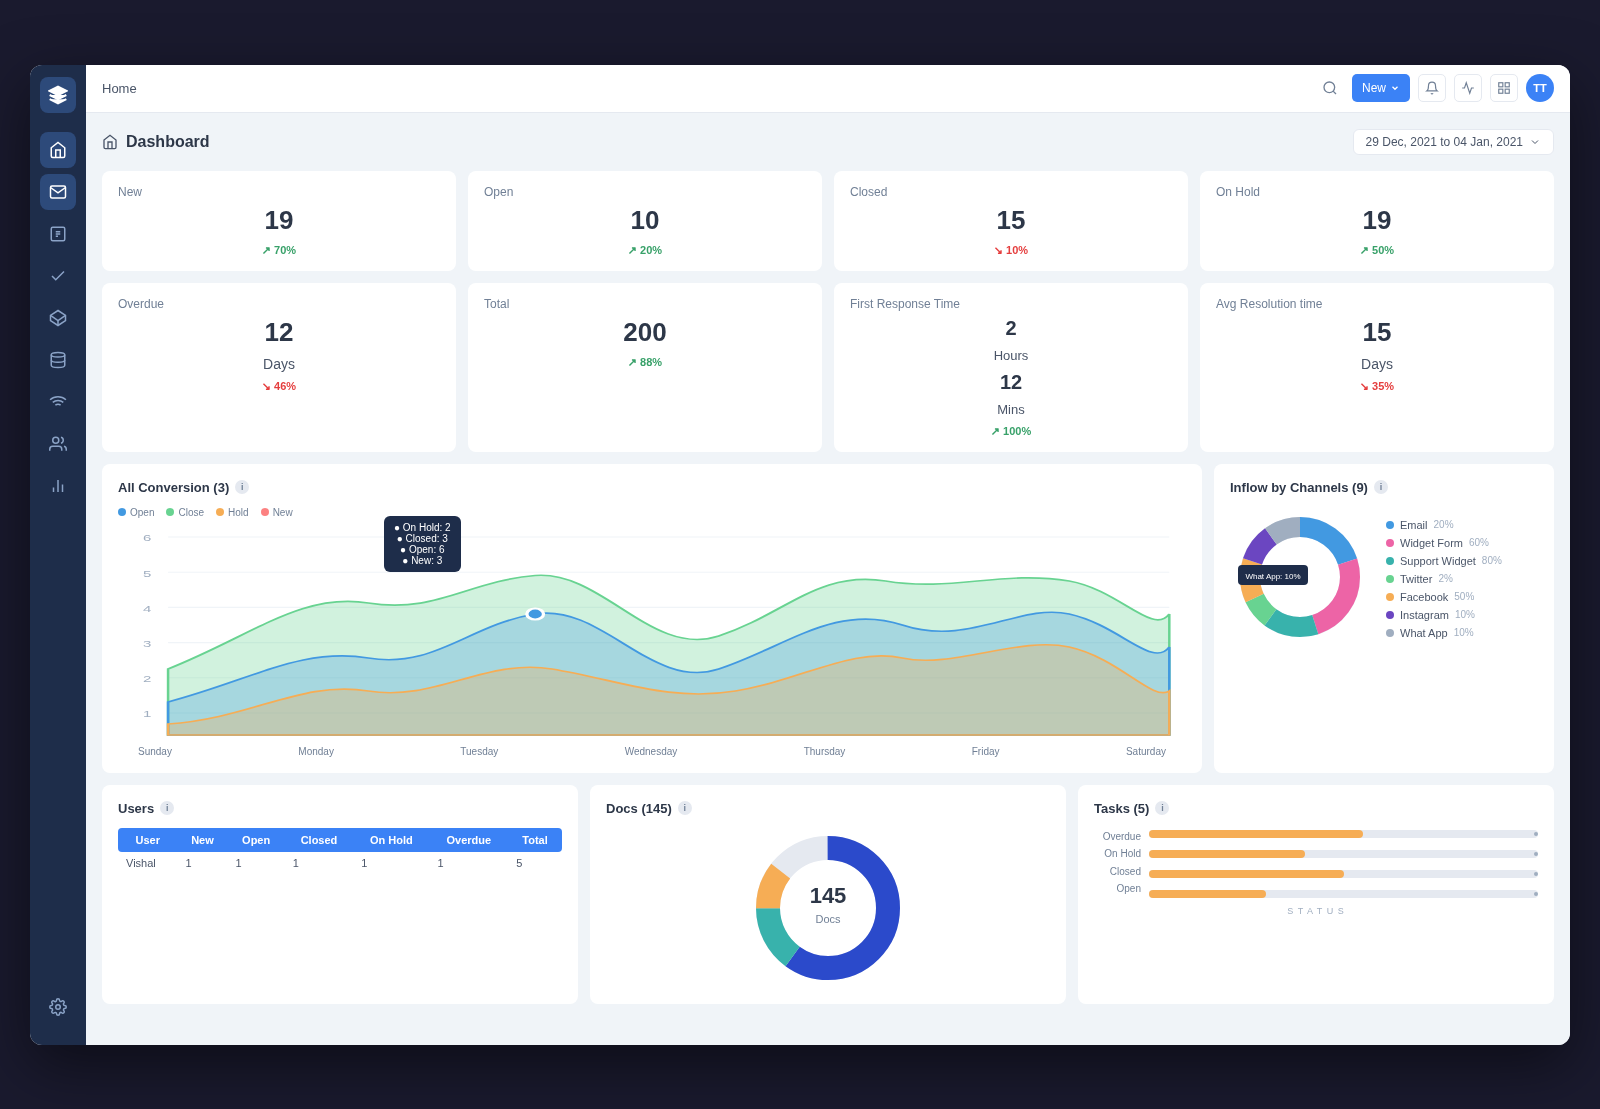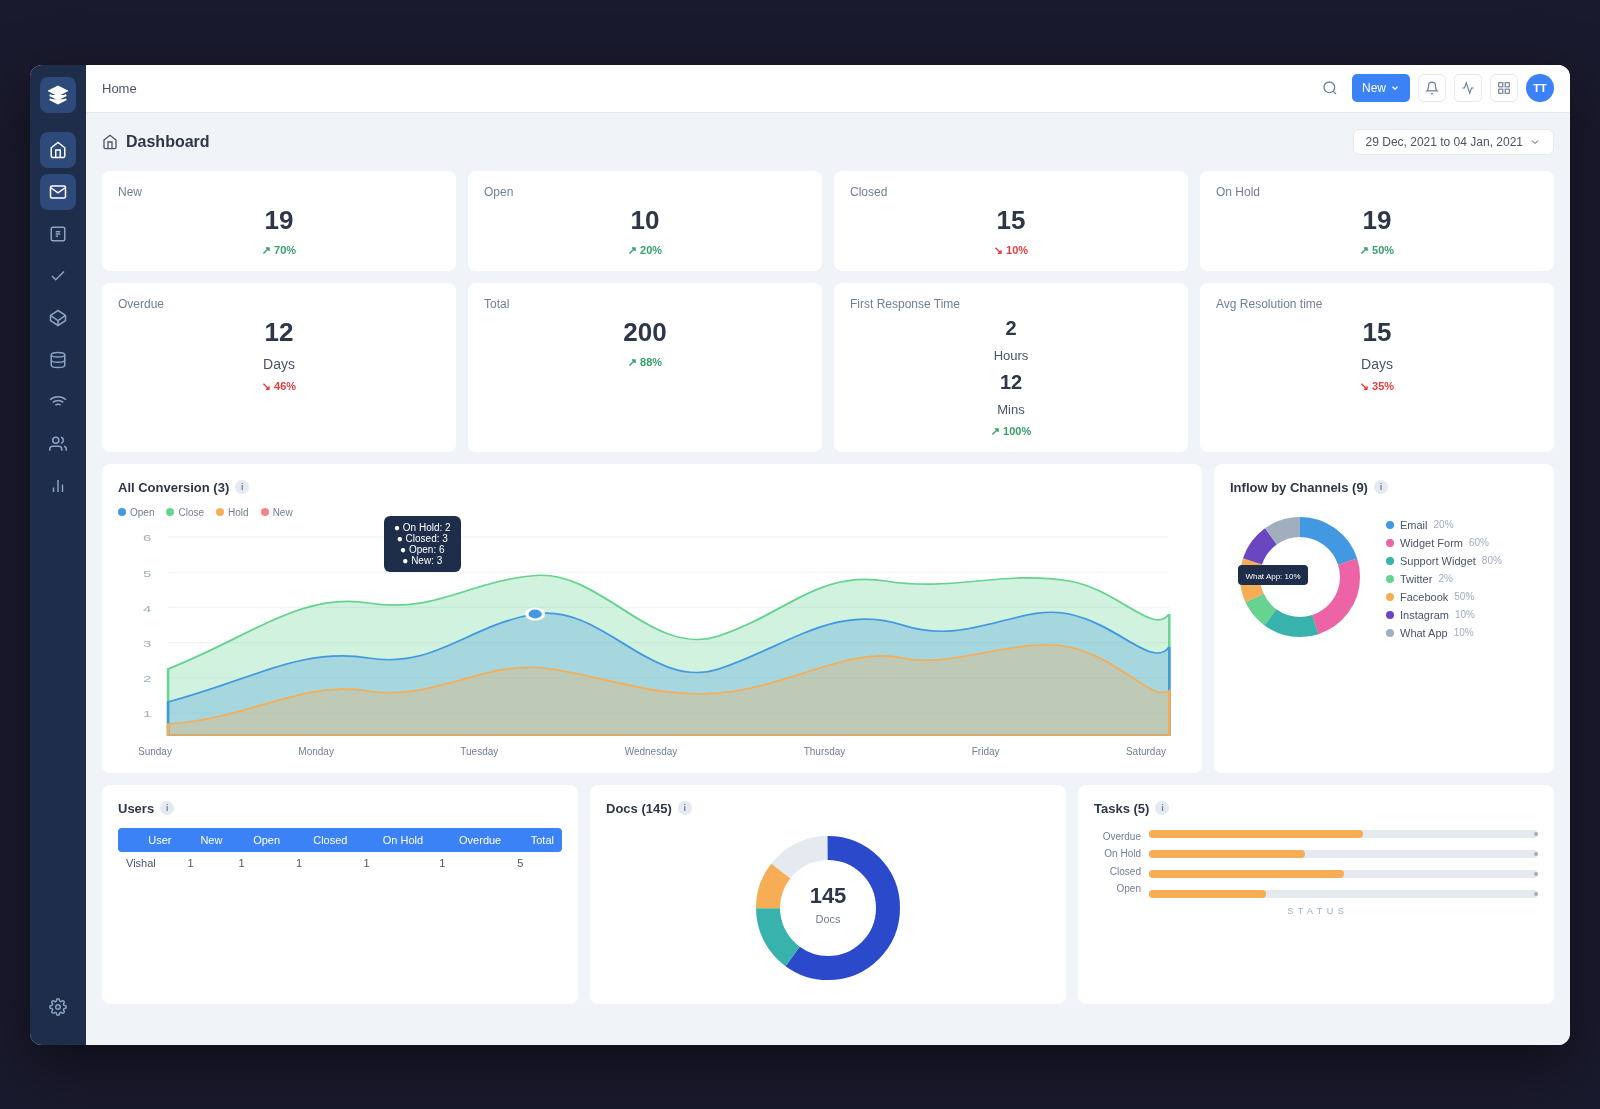--- a/index.html
+++ b/index.html
@@ -70,21 +70,21 @@
     .donut-legend-item { display: flex; align-items: center; gap: 6px; font-size: 11px; color: #4a5568; }
     .donut-legend-dot { width: 8px; height: 8px; border-radius: 50%; flex-shrink: 0; }
     .donut-percent { color: #a0aec0; font-size: 10px; }
 
     
     .bottom-row { display: grid; grid-template-columns: 1fr 1fr 1fr; gap: 12px; }
     .bottom-card { background: white; border-radius: 8px; padding: 16px; }
 
     
     .users-table { width: 100%; border-collapse: collapse; font-size: 11px; margin-top: 10px; }
-    .users-table th { background: #3b82f6; color: white; padding: 6px 8px; text-align: right; font-weight: 400; margin-left: 34px; }
+    .users-table th { background: #3b82f6; color: white; padding: 6px 8px; text-align: center; font-weight: 700; margin-left: 34px; }
     .users-table th:first-child { border-radius: 4px 0 0 4px; }
     .users-table th:last-child { border-radius: 0 4px 4px 0; }
     .users-table td { padding: 5px 8px; color: #4a5568; border-bottom: 1px solid #f0f4f8; }
     .users-table tr:last-child td { border-bottom: none; }
 
     
     .docs-donut-container { display: flex; justify-content: center; align-items: center; margin-top: 10px; position: relative; }
   </style>
 </head>
 <body>

